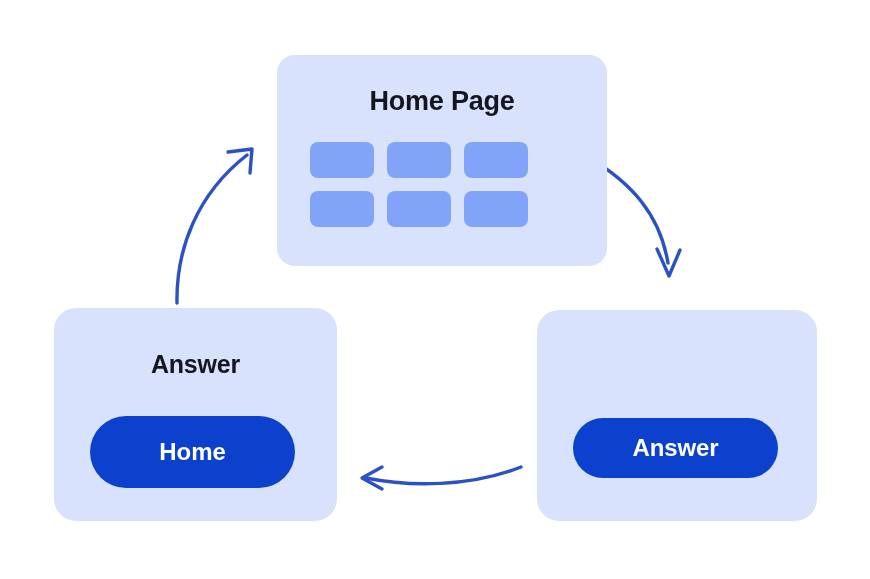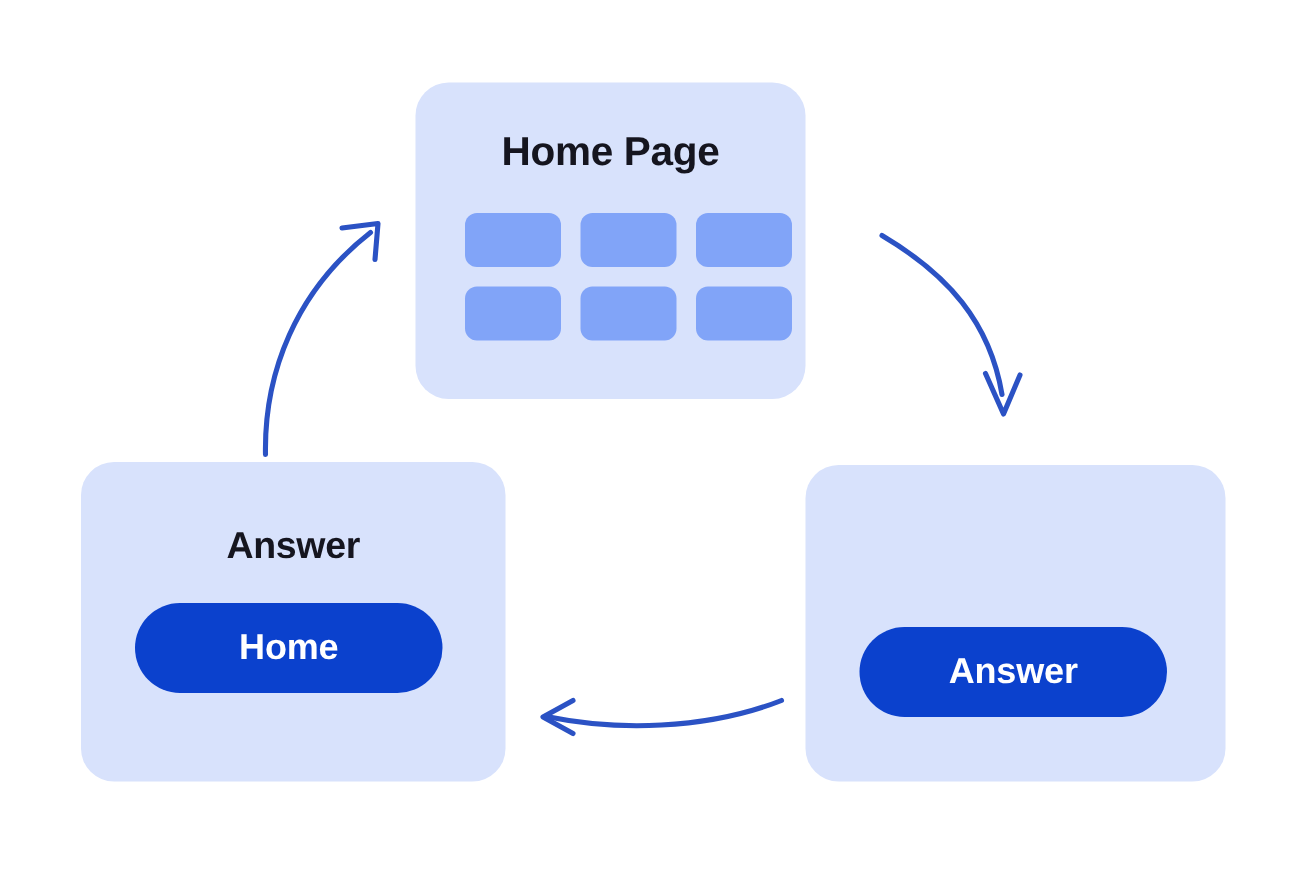--- a/index.html
+++ b/index.html
@@ -20,22 +20,23 @@
   }
   .card {
     position: absolute;
     background: #d8e2fc;
     border-radius: 22px;
     box-sizing: border-box;
   }
   #card-home {
     left: 277px;
     top: 55px;
-    width: 260px;
+    width: 330px;
     height: 211px;
+    border-radius: 18px;
   }
   #card-answer {
     left: 54px;
     top: 308px;
     width: 283px;
     height: 213px;
   }
   #card-question {
     left: 537px;
     top: 310px;
@@ -88,23 +89,23 @@
     align-items: center;
     justify-content: center;
     border: none;
     cursor: pointer;
     box-sizing: border-box;
     white-space: nowrap;
     font-family: "Liberation Sans", sans-serif;
   }
   #btn-home {
     left: 36px;
-    top: 94px;
+    top: 108px;
     width: 205px;
-    height: 60px;
+    height: 72px;
   }
   #btn-answer {
     left: 36px;
     top: 108px;
     width: 205px;
     height: 60px;
   }
   #arrows {
     position: absolute;
     left: 0;

